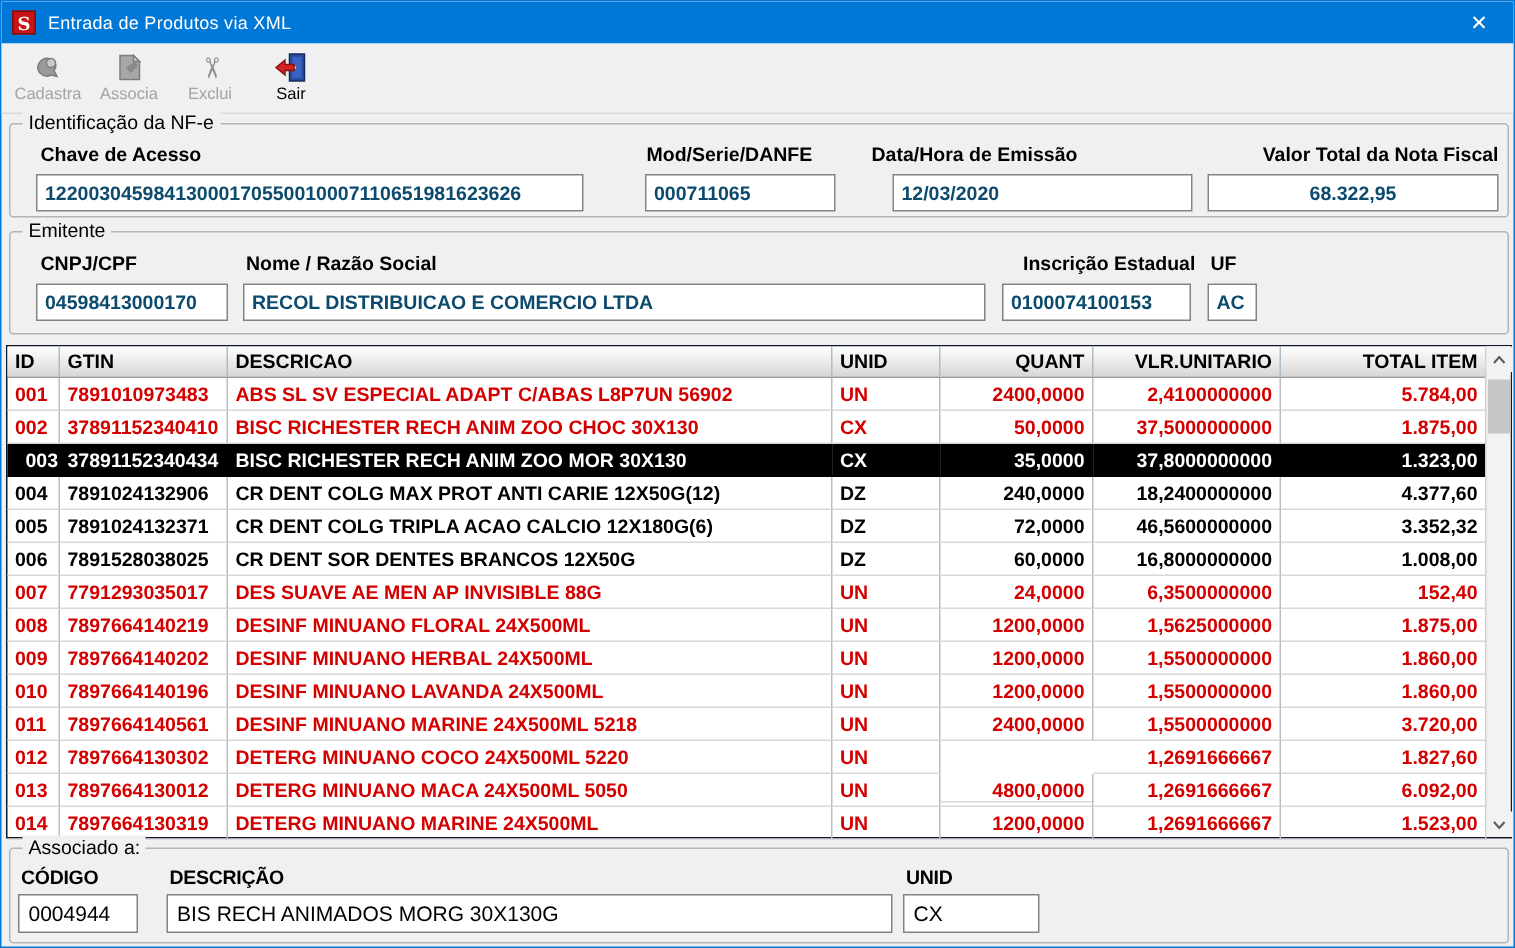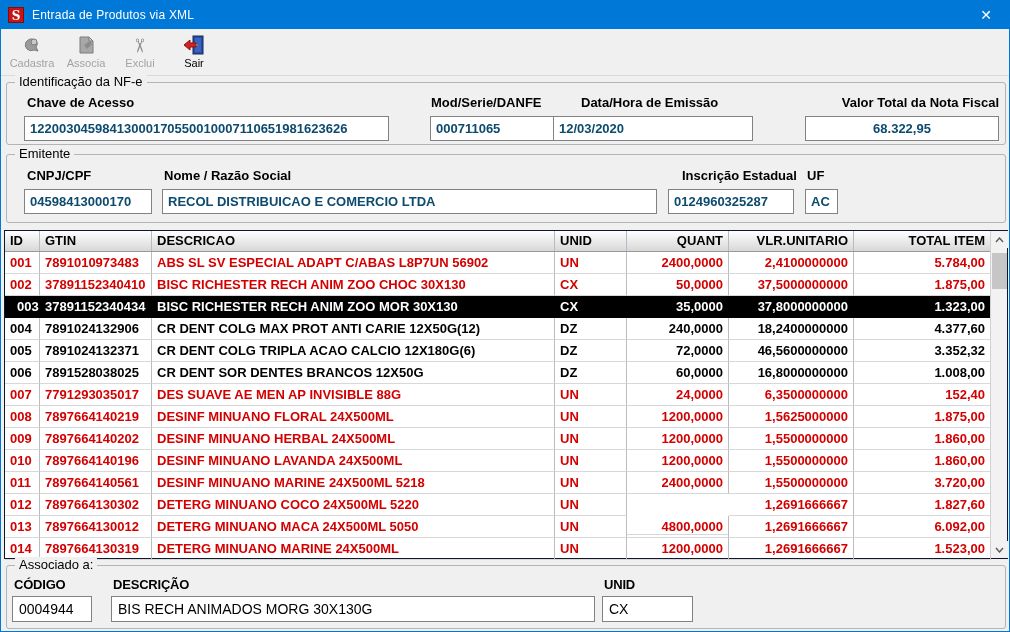--- a/index.html
+++ b/index.html
@@ -119,33 +119,33 @@
     </div>
   </div>
 
   <div class="groupbox" style="left:5px; top:81px; width:1000px; height:63px;">
     <div class="legend">Identificação da NF-e</div>
     <div class="flabel" style="left:20px; top:12px;">Chave de Acesso</div>
     <div class="field" style="left:17px; top:33px; width:365px;">12200304598413000170550010007110651981623626</div>
     <div class="flabel" style="left:424px; top:12px;">Mod/Serie/DANFE</div>
     <div class="field" style="left:423px; top:33px; width:127px;">000711065</div>
     <div class="flabel" style="left:574px; top:12px;">Data/Hora de Emissão</div>
-    <div class="field" style="left:546px; top:33px; width:200px;">12/03/2020</div>
+    <div class="field" style="left:588px; top:33px; width:200px;">12/03/2020</div>
     <div class="flabel" style="right:6px; top:12px;">Valor Total da Nota Fiscal</div>
     <div class="field center" style="left:798px; top:33px; width:194px;">68.322,95</div>
   </div>
 
   <div class="groupbox" style="left:5px; top:153px; width:1000px; height:69px;">
     <div class="legend">Emitente</div>
     <div class="flabel" style="left:20px; top:13px;">CNPJ/CPF</div>
     <div class="field" style="left:17px; top:34px; width:128px;">04598413000170</div>
     <div class="flabel" style="left:157px; top:13px;">Nome / Razão Social</div>
     <div class="field" style="left:155px; top:34px; width:495px;">RECOL DISTRIBUICAO E COMERCIO LTDA</div>
     <div class="flabel" style="left:663px; top:13px;margin-left:12px;">Inscrição Estadual</div>
-    <div class="field" style="left:661px; top:34px; width:126px;">0124960325287</div>
+    <div class="field" style="left:661px; top:34px; width:126px;">0100074100153</div>
     <div class="flabel" style="left:800px; top:13px;">UF</div>
     <div class="field" style="left:798px; top:34px; width:33px;">AC</div>
   </div>
 
   <div class="grid">
     <div class="grid-header">
         <div class="hcell left" style="width: 35px;">ID</div>
         <div class="hcell left" style="width: 112px;">GTIN</div>
         <div class="hcell left" style="width: 403px;">DESCRICAO</div>
         <div class="hcell left" style="width: 72px;">UNID</div>

